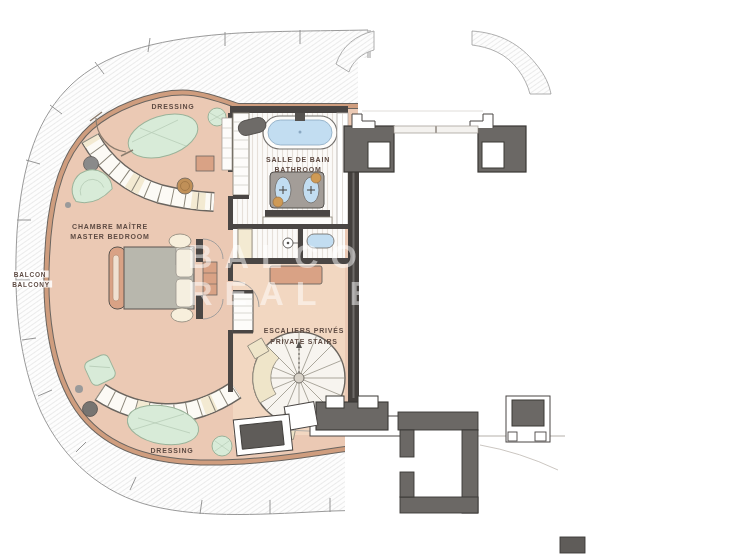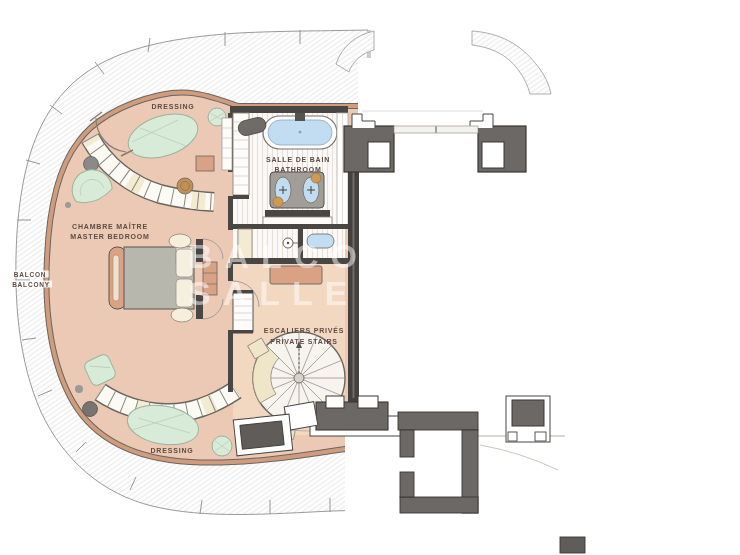--- a/index.html
+++ b/index.html
@@ -301,21 +301,21 @@
       <rect x="512" y="400" width="32" height="26" fill="#6b6865" stroke="#3a3835" stroke-width="1"></rect>
       <rect x="508" y="432" width="9" height="9" fill="#fff" stroke="#4a4644" stroke-width="0.9"></rect>
       <rect x="535" y="432" width="11" height="9" fill="#fff" stroke="#4a4644" stroke-width="0.9"></rect>
     </g>
     <rect x="560" y="537" width="25" height="16" fill="#5f5c59" stroke="#3a3835" stroke-width="0.9"></rect>
   </g>
 </svg>
 
 <div id="watermark">
   <div>BALCONY</div>
-  <div>SALLE ESTATE</div>
+  <div>REAL ESTATE</div>
 </div>
 
 <div class="lbl" style="left:173px;top:106px;">DRESSING</div>
 <div class="lbl" style="left:298px;top:159px;">SALLE DE BAIN</div>
 <div class="lbl" style="left:298px;top:169px;">BATHROOM</div>
 <div class="lbl" style="left:110px;top:226px;">CHAMBRE MAÎTRE</div>
 <div class="lbl" style="left:110px;top:236px;">MASTER BEDROOM</div>
 <div class="lbl small onwhite" style="left:30px;top:274px;">BALCON</div>
 <div class="lbl small onwhite" style="left:31px;top:284px;">BALCONY</div>
 <div class="lbl" style="left:304px;top:330px;">ESCALIERS PRIVÉS</div>

